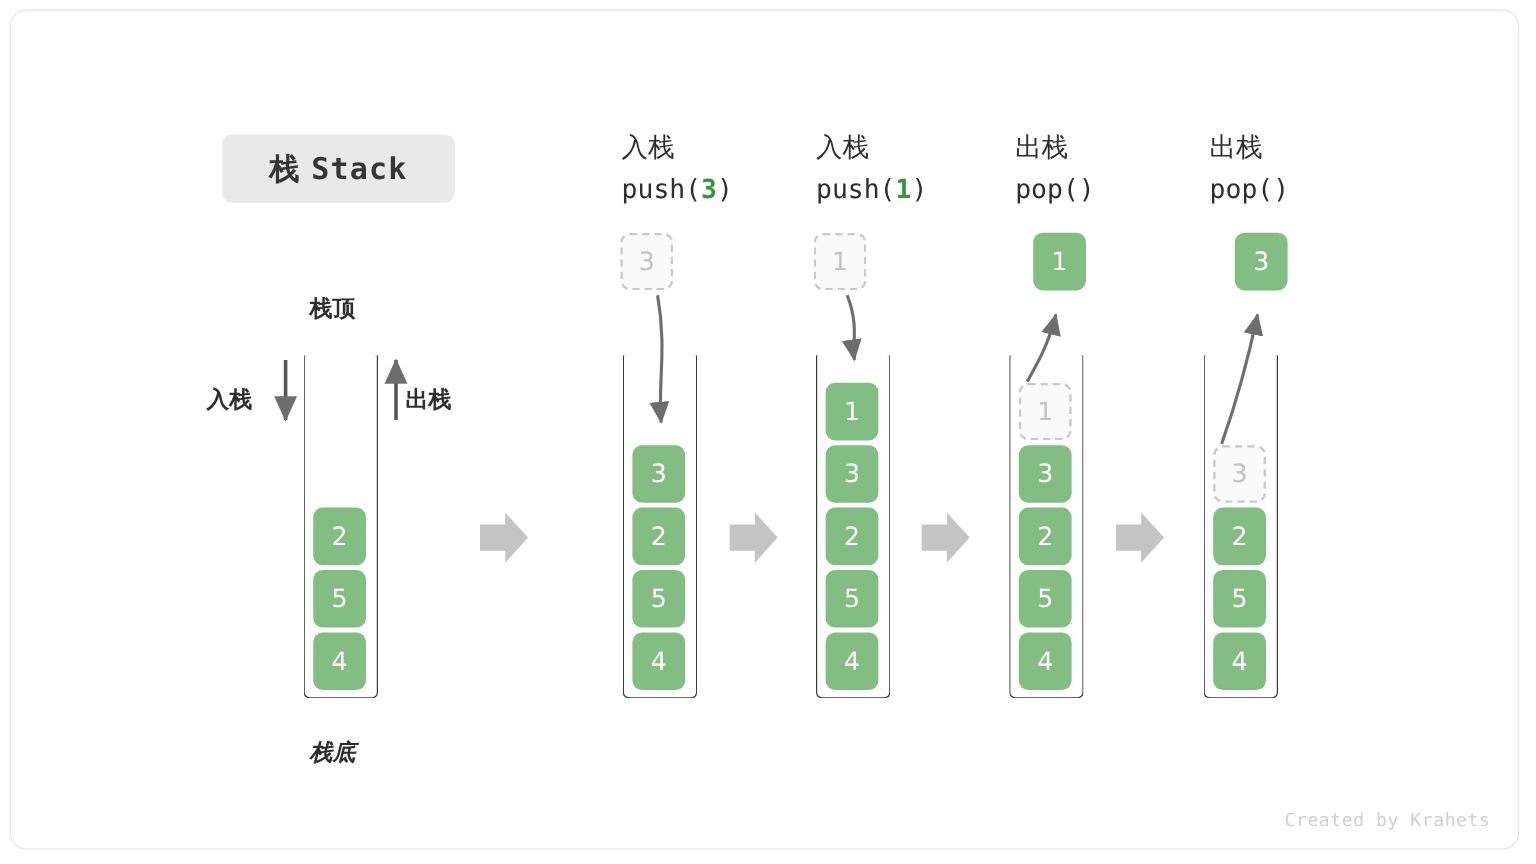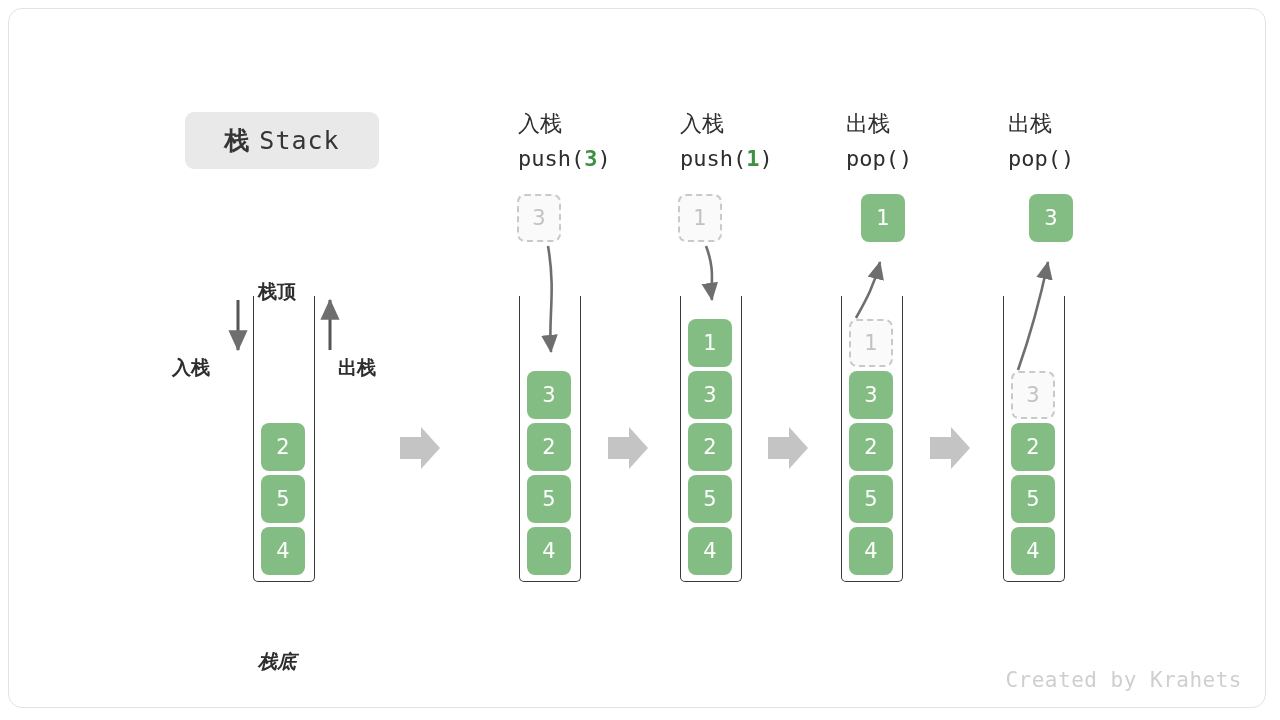--- a/index.html
+++ b/index.html
@@ -44,21 +44,21 @@
     display: flex;
     align-items: center;
     justify-content: center;
     color: #353535;
     font-size: 25px;
     font-weight: bold;
     letter-spacing: 1px;
   }
   .title-chip .mono-part {
     font-family: "DejaVu Sans Mono", "Liberation Mono", monospace;
-    font-weight: normal;
+    font-weight: bold;
     margin-left: 9px;
     font-size: 25px;
   }
 
   
   .col-head {
     position: absolute;
     color: #2e2e2e;
     font-size: 22px;
     line-height: 35px;
@@ -111,40 +111,39 @@
     border: 2px dashed #c9c9c9;
   }
 
   
   .label-cn {
     position: absolute;
     font-size: 19px;
     font-weight: bold;
     color: #2e2e2e;
     white-space: nowrap;
-    margin-top: 35px;
   }
 
   
   #arrows {
     position: absolute;
     left: 0;
     top: 0;
     width: 1280px;
     height: 720px;
     pointer-events: none;
   }
 
   
   .watermark {
     position: absolute;
     right: 38px;
     bottom: 28px;
     font-family: "DejaVu Sans Mono", "Liberation Mono", monospace;
-    font-size: 21px;
+    font-size: 15px;
     color: #cfcfcf;
     letter-spacing: 0.5px;
   }
 </style>
 </head>
 <body>
 
 <div id="canvas">
   <div class="card"></div>
 

